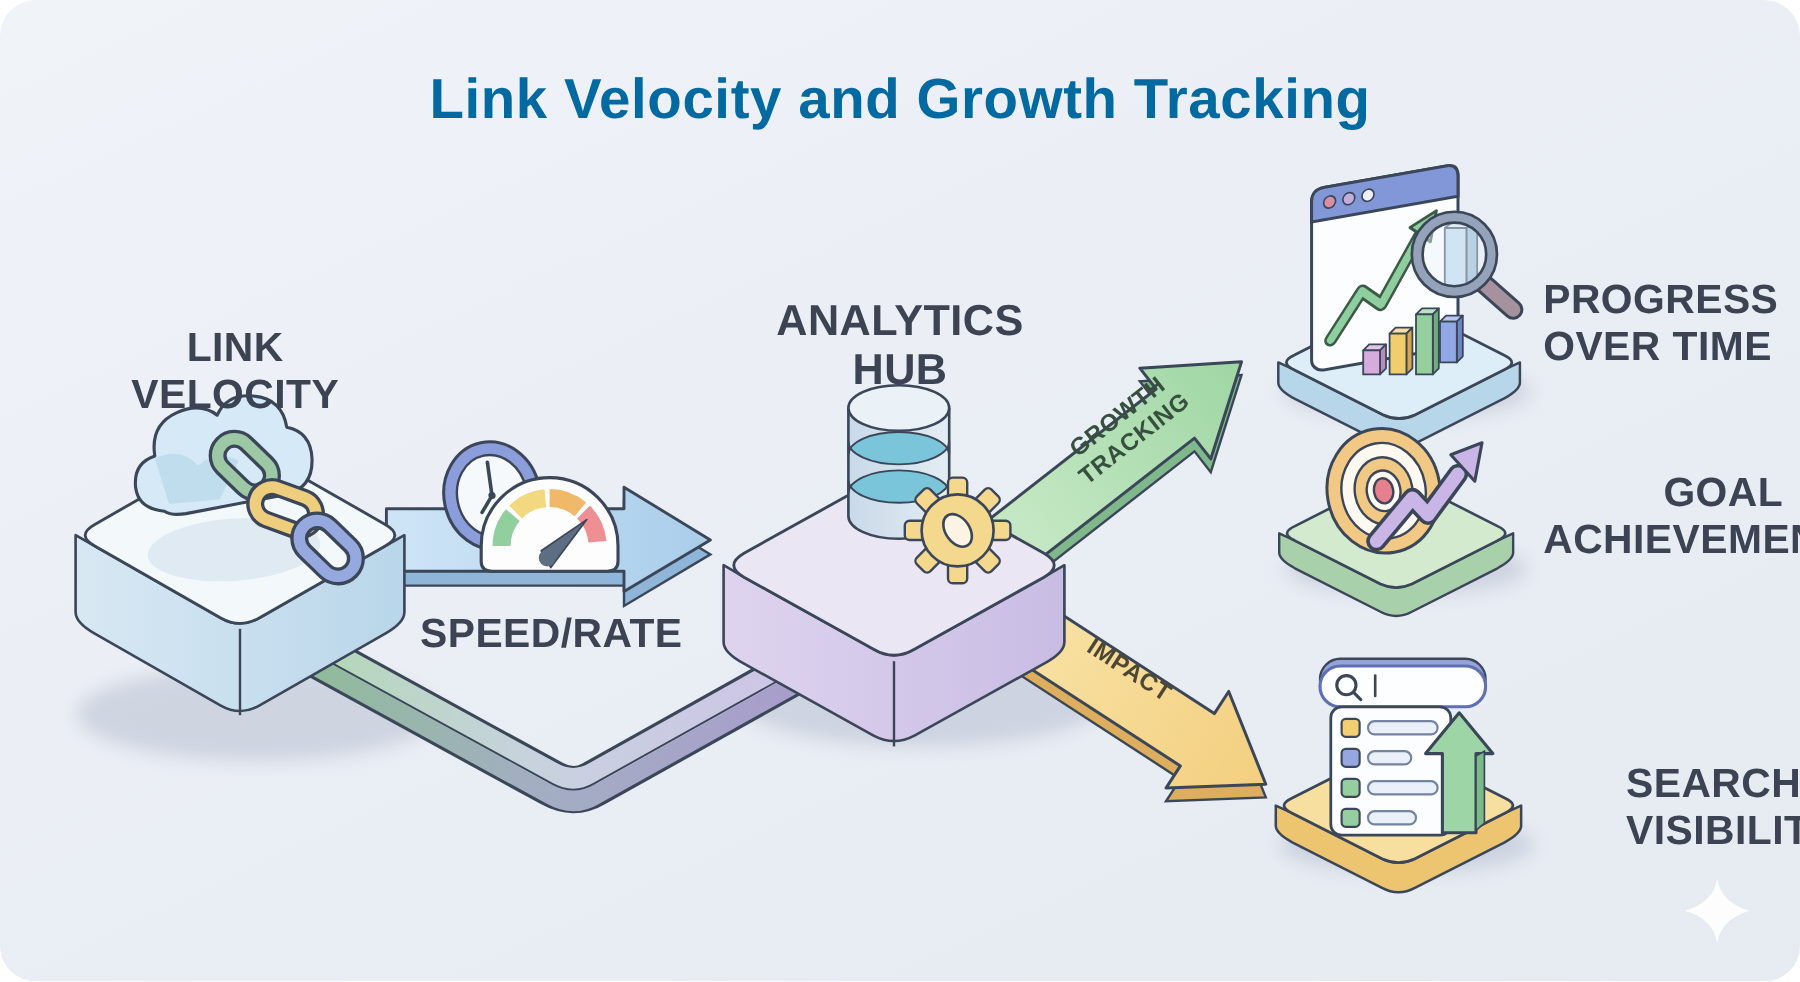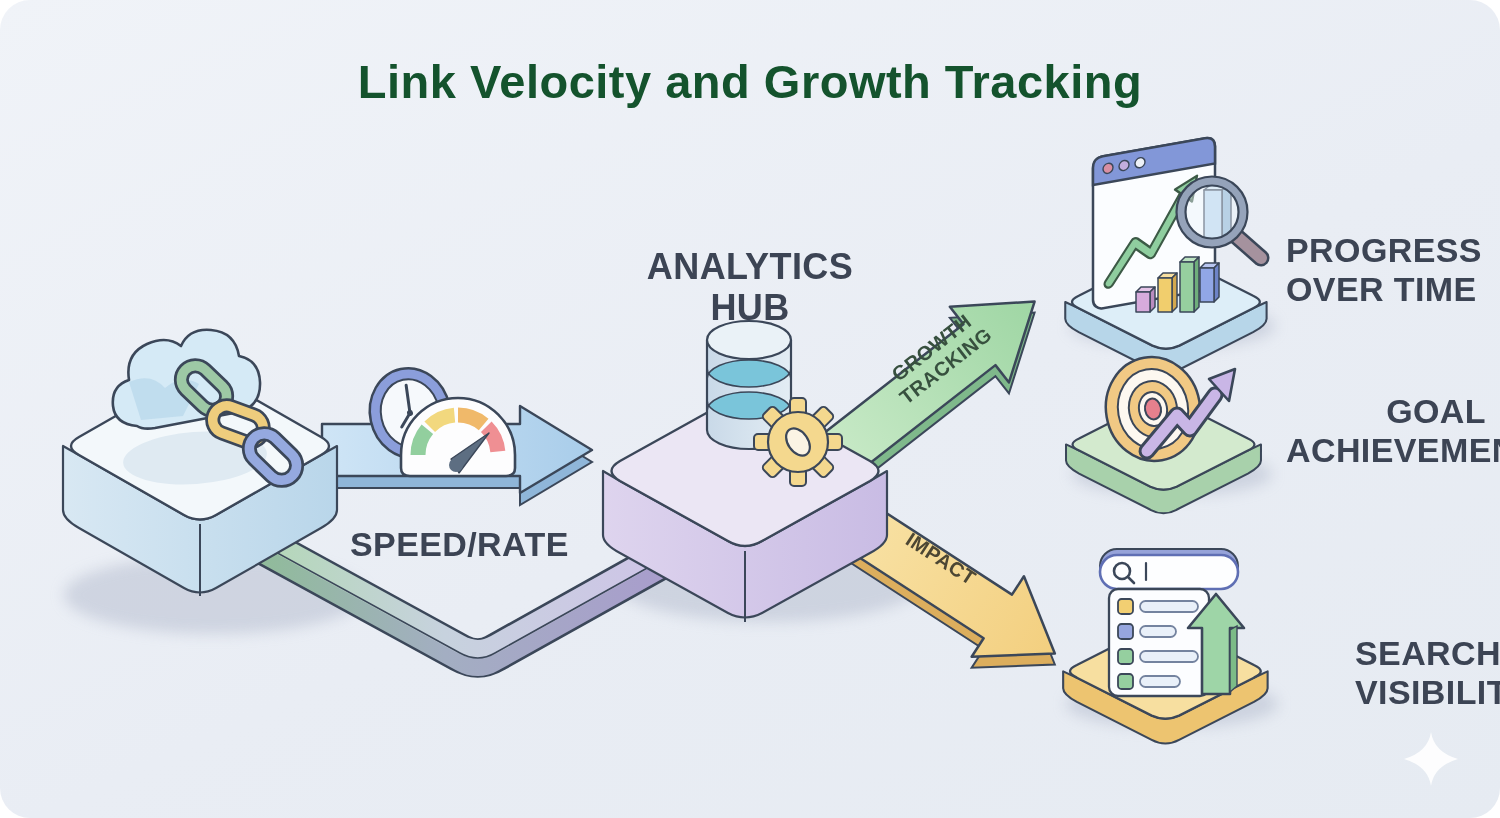--- a/index.html
+++ b/index.html
@@ -2,21 +2,21 @@
 <html><head>
 <meta charset="utf-8">
 <style>
   html,body{margin:0;padding:0;background:#ffffff;}
   #canvas{position:relative;width:1500px;height:818px;overflow:hidden;
     font-family:"Liberation Sans",sans-serif;background:#ffffff;}
   #card{position:absolute;inset:0;border-radius:30px;
     background:linear-gradient(155deg,#f0f3f8 0%,#e9edf4 55%,#e6ebf2 100%);}
   .abs{position:absolute;}
   .ttl{position:absolute;left:0;right:0;top:54px;text-align:center;
-    font-size:47px;font-weight:800;color:#14532d;letter-spacing:.5px;}
+    font-size:47px;font-weight:800;color:#0369a1;letter-spacing:.5px;}
   .lbl{position:absolute;font-weight:800;color:#3c4454;white-space:pre-line;
     font-size:34px;line-height:1.14;letter-spacing:.4px;}
   .lbl.center{text-align:center;}
   .edge-lbl{position:absolute;font-weight:800;white-space:pre-line;text-align:center;
     font-size:20px;line-height:1.15;letter-spacing:.6px;}
   .shadow{position:absolute;background:rgba(148,158,184,.32);border-radius:50%;
     filter:blur(7px);}
   svg{display:block;overflow:visible;}
 </style>
 </head>
@@ -296,21 +296,22 @@
     <rect x="34" y="65" width="58" height="11" rx="5.5"></rect>
     <rect x="34" y="90" width="40" height="11" rx="5.5"></rect>
   </g>
 </svg>
 
 <svg class="abs" style="left:1180px;top:588px;" width="72" height="118" viewBox="0 0 72 118">
   <path d="M36,6 L64,40 L50,40 L50,106 L22,106 L22,40 L8,40 Z" fill="#9ed5a7" stroke="#3b4759" stroke-width="2.6" stroke-linejoin="round"></path>
   <polygon points="50,42 57,38 57,98 50,104" fill="#7cbb87" stroke="#3b4759" stroke-width="1.4"></polygon>
 </svg>
 
-<div class="lbl center" style="left:350px;top:509px;width:200px;margin-top:16px;">SPEED/RATE</div>
+<div class="lbl center" style="left:76px;top:271px;width:240px;">LINK VELOCITY</div>
+<div class="lbl center" style="left:350px;top:509px;width:200px;">SPEED/RATE</div>
 <div class="lbl center" style="left:640px;top:246px;width:220px;font-size:36px;">ANALYTICS
 HUB</div>
 <div class="lbl" style="left:1286px;top:231px;width:200px;">PROGRESS
 OVER TIME</div>
 <div class="lbl" style="left:1286px;top:392px;width:200px;text-align:right;">GOAL
 ACHIEVEMENT</div>
 <div class="lbl" style="left:1355px;top:634px;width:200px;">SEARCH
 VISIBILITY</div>
 
 <div class="edge-lbl" style="left:860px;top:332px;width:170px;height:66px;transform:rotate(-38deg);color:#37503e;">GROWTH

